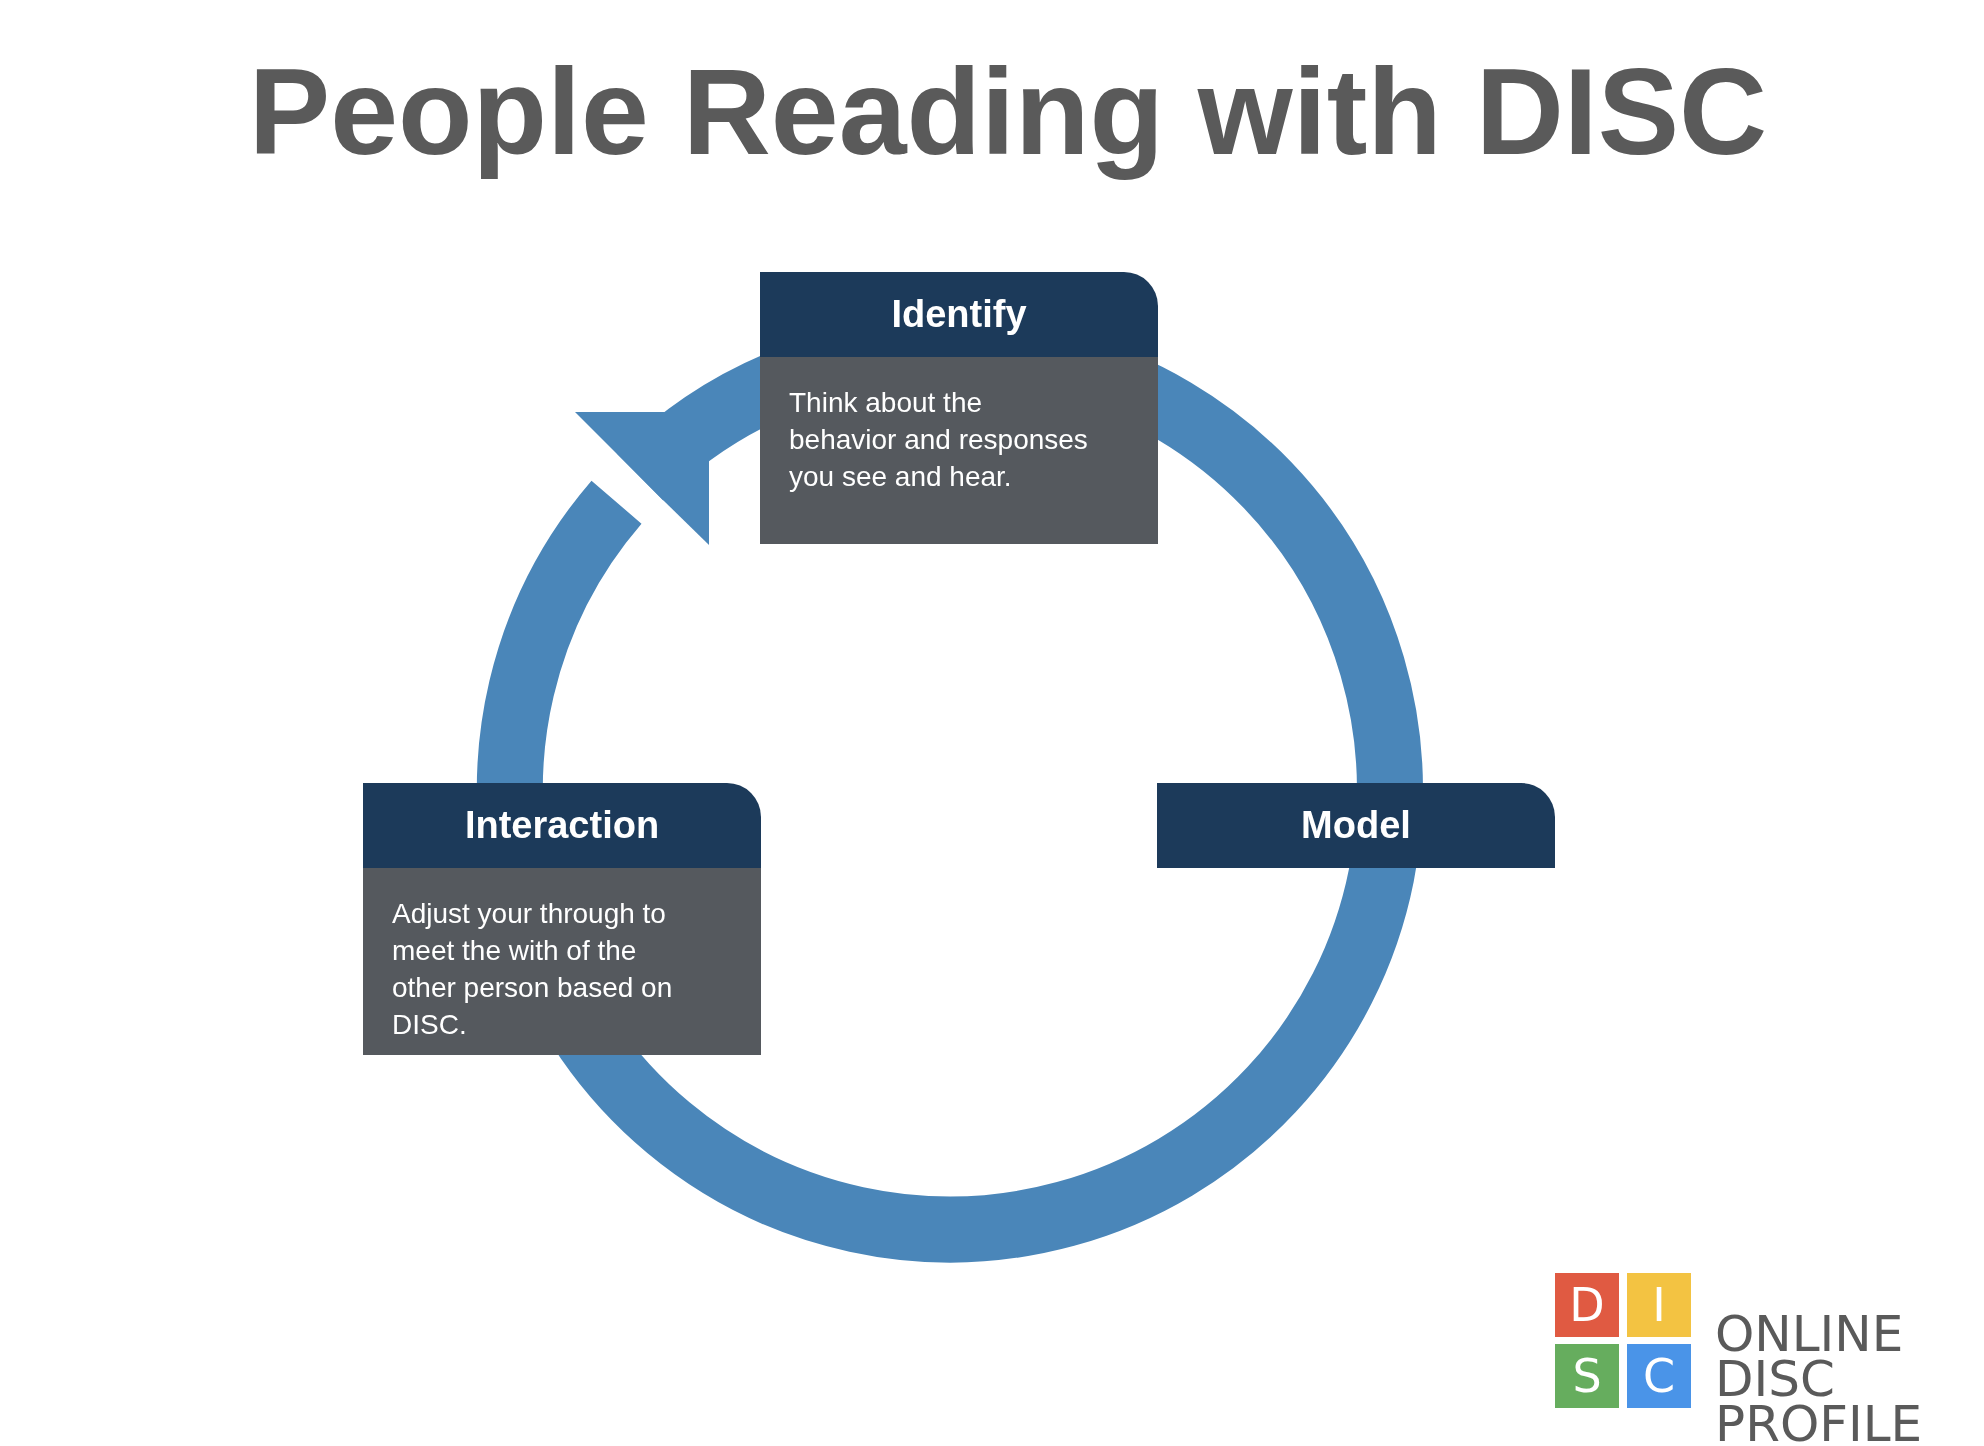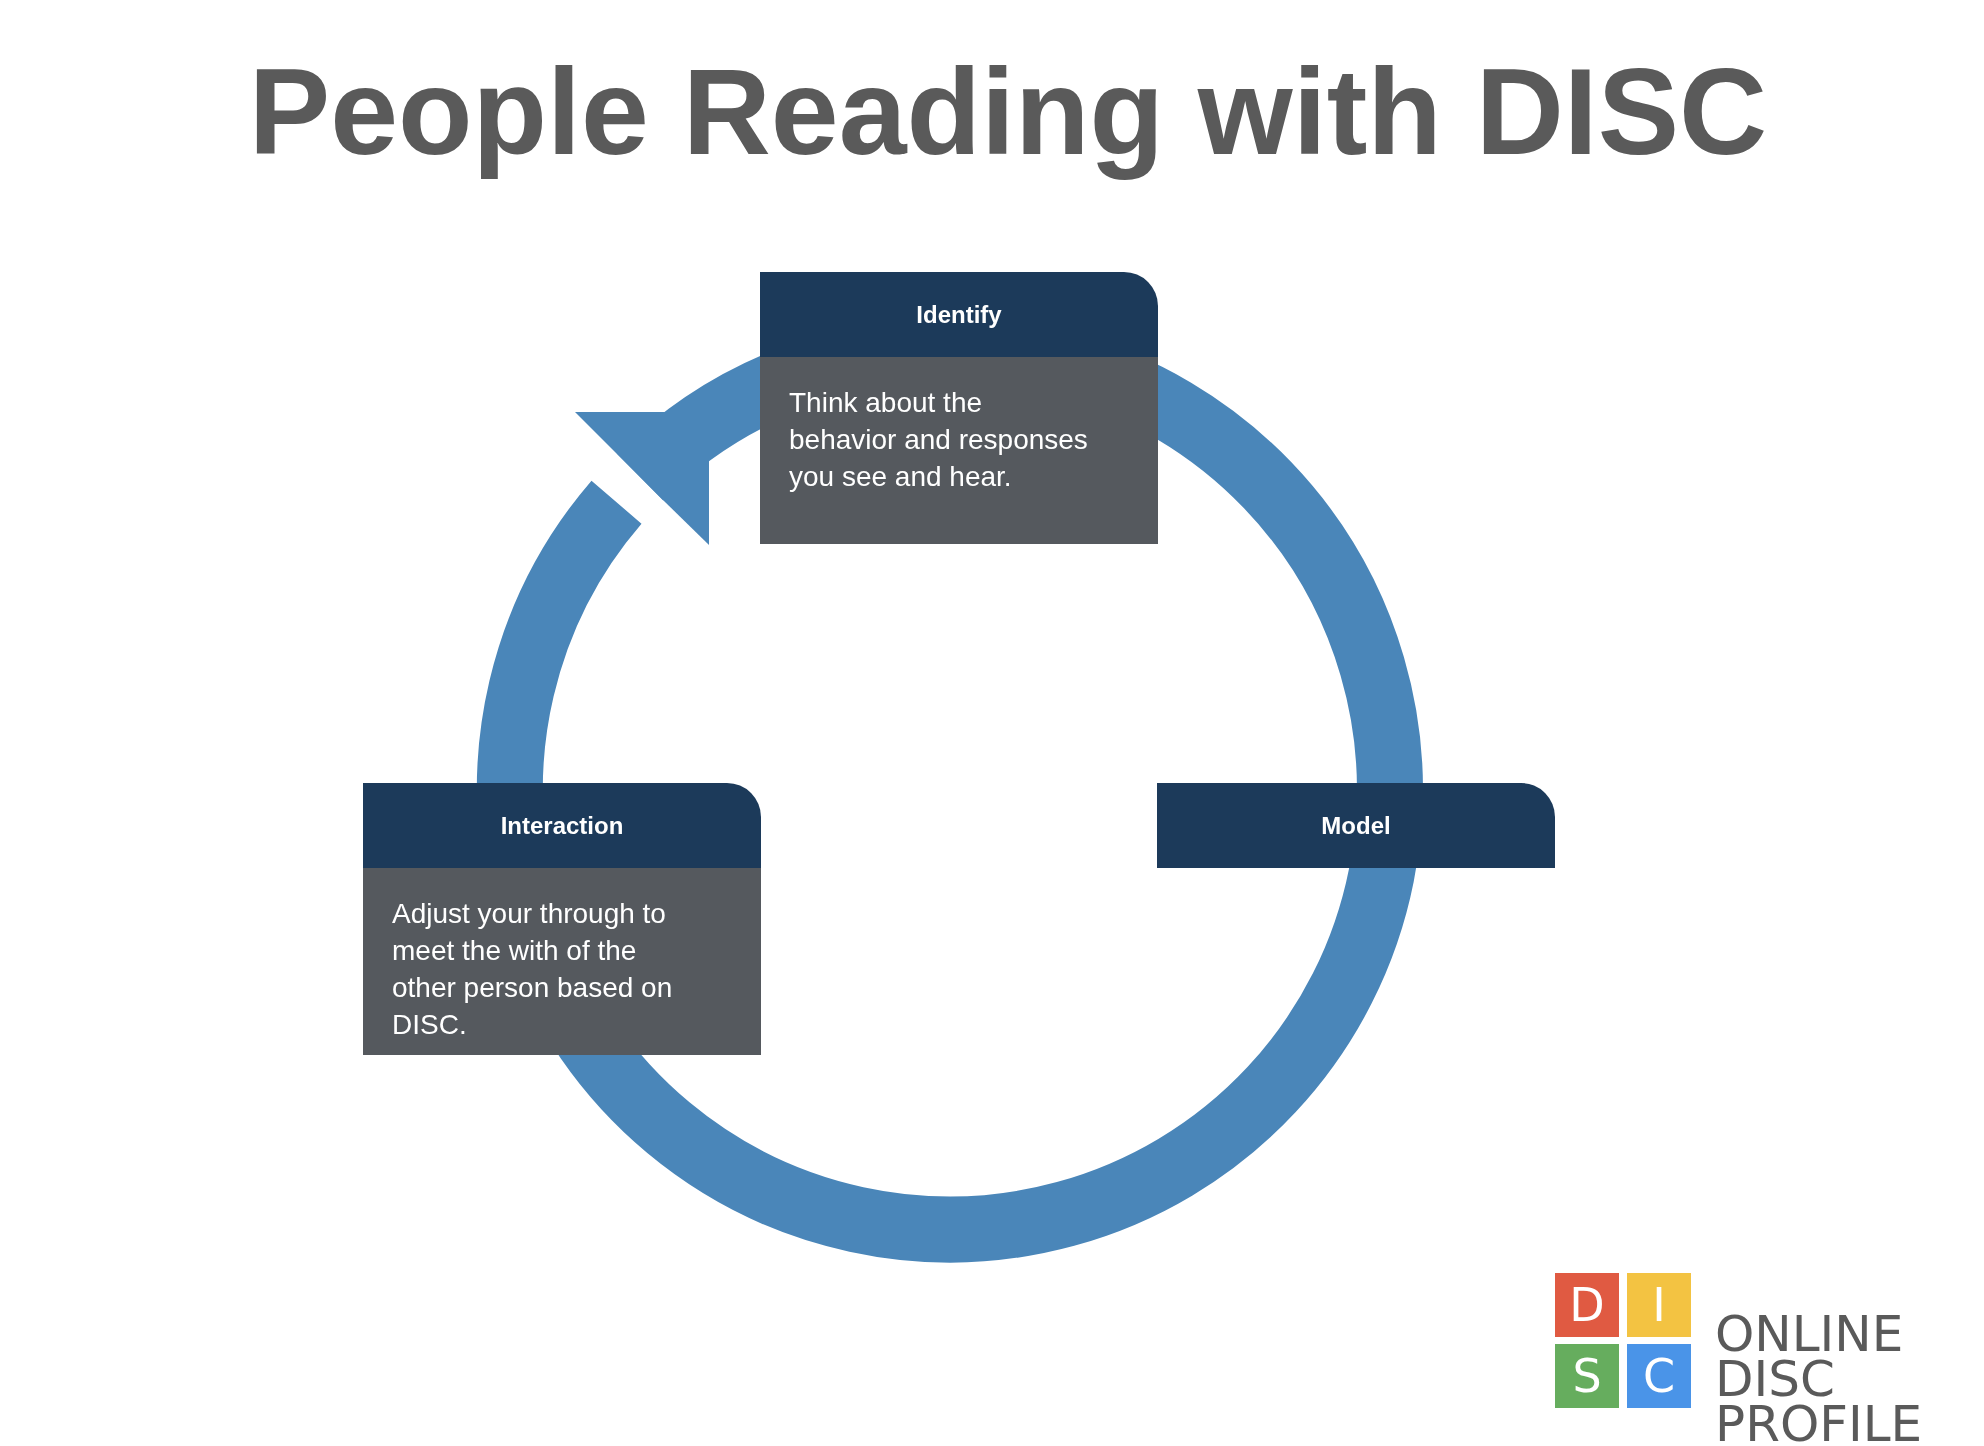--- a/index.html
+++ b/index.html
@@ -6,21 +6,21 @@
     body { width: 1984px; height: 1446px; position: relative; overflow: hidden; font-family: "Liberation Sans", sans-serif; }
     .title {
       position: absolute; left: 16px; width: 1984px; top: 42px; text-align: center;
       font-family: "Liberation Sans", sans-serif; font-weight: bold; font-size: 122px;
       color: #5a5a5a; line-height: 140px; letter-spacing: 0px;
     }
     svg.ring { position: absolute; left: 0; top: 0; }
     .card { position: absolute; width: 398px; }
     .card .head {
       height: 85px; background: #1c3a5a; border-top-right-radius: 34px;
-      color: #ffffff; font-weight: bold; font-size: 24px; text-align: center;
+      color: #ffffff; font-weight: bold; font-size: 38px; text-align: center;
       line-height: 85px; font-family: "Liberation Sans", sans-serif;
     }
     .card .body {
       height: 187px; background: #55595e; color: #ffffff; font-size: 28px;
       line-height: 37px; padding: 27px 24px 0 29px; box-sizing: border-box;
       font-family: "Liberation Sans", sans-serif;
     }
     .logo { position: absolute; left: 1555px; top: 1273px; width: 400px; height: 140px; }
     .sq { position: absolute; width: 64px; height: 64px; color: #ffffff;
       font-family: "DejaVu Sans", sans-serif; font-size: 46px; text-align: center; line-height: 64px; }

